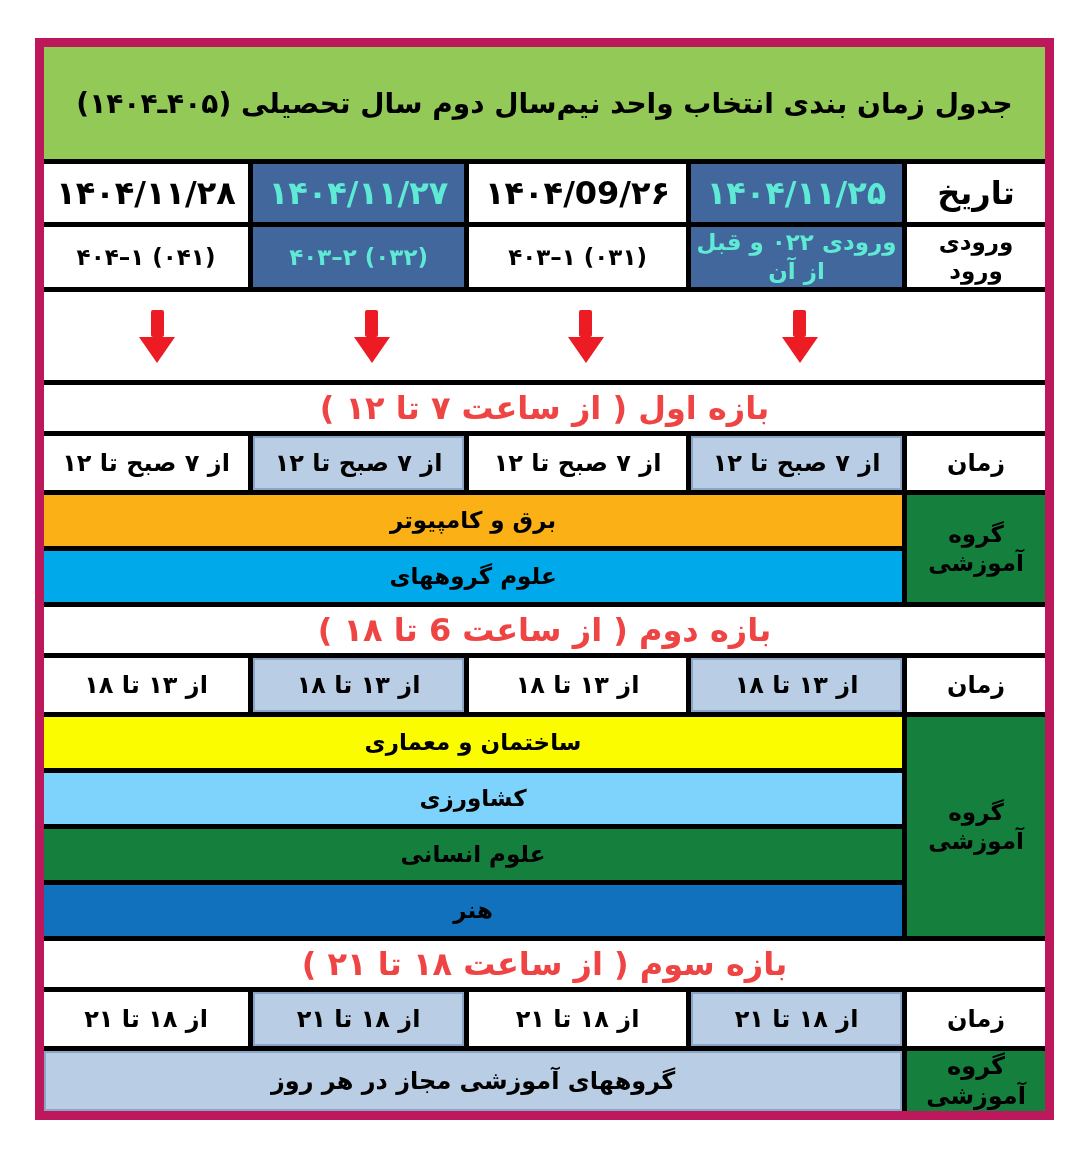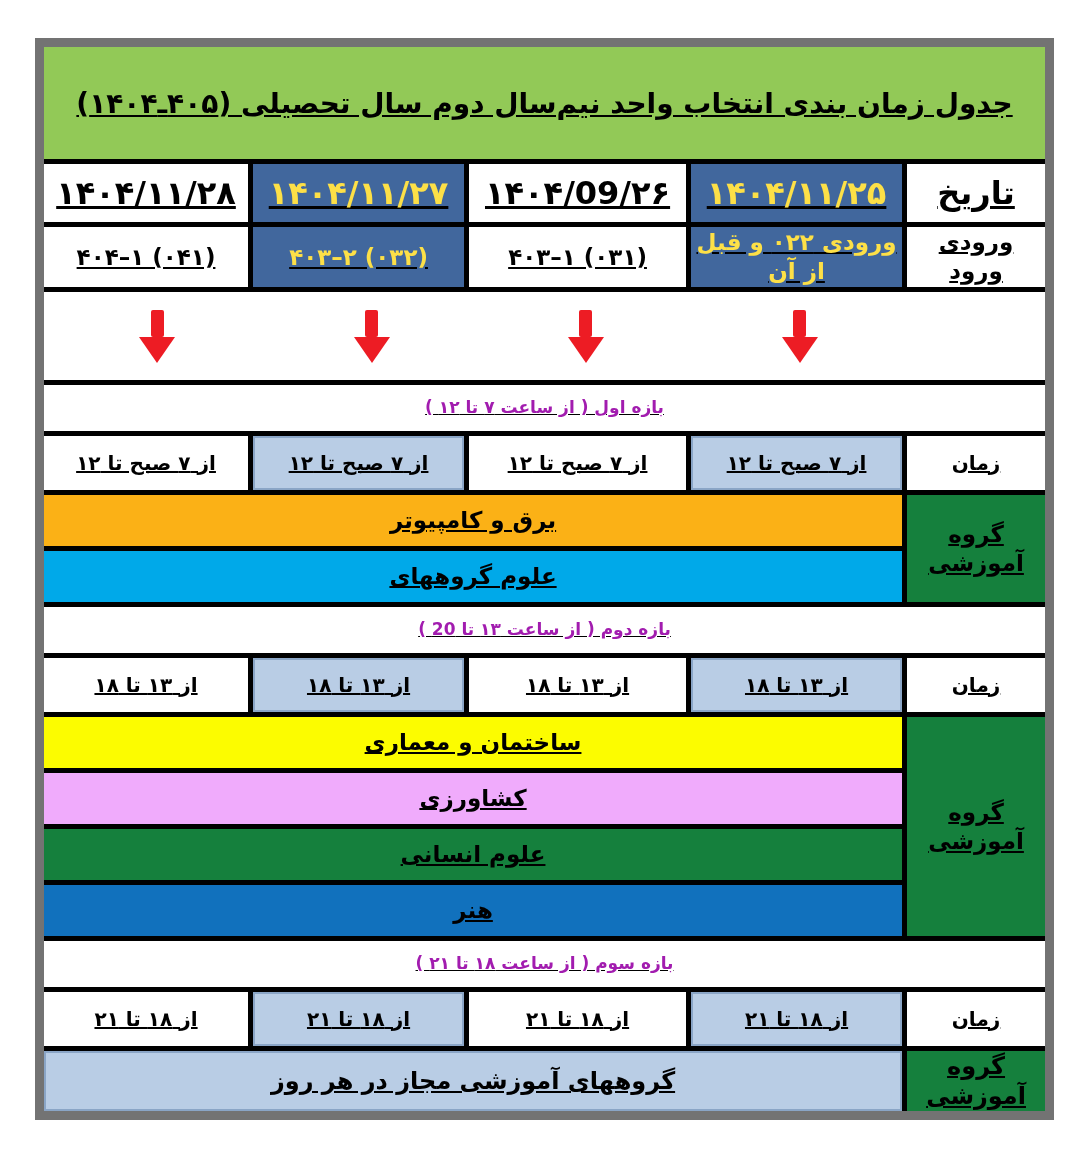--- a/index.html
+++ b/index.html
@@ -3,55 +3,55 @@
 <meta charset="utf-8">
 <style>
   html,body{margin:0;padding:0;}
   body{
     width:1080px;height:1151px;background:#ffffff;position:relative;
     font-family:"DejaVu Sans", sans-serif;font-weight:bold;color:#000;
   }
   .sheet{position:absolute;left:35px;top:38px;width:1010px;}
   table.sched{
     border-collapse:collapse;table-layout:fixed;width:1010px;
-    border:9px solid #737373;direction:rtl;text-decoration:underline;
+    border:9px solid #be185d;direction:rtl;
   }
   table.sched td{
     border:5px solid #000;text-align:center;vertical-align:middle;
     padding:0 4px;overflow:hidden;line-height:1.25;
   }
   
   col.c-head{width:145px;}
   col.c-d25{width:216px;}
   col.c-d26{width:222px;}
   col.c-d27{width:216px;}
   col.c-d28{width:211px;}
 
   .t-title{height:112px;background:#92C957;font-size:28px;letter-spacing:0;}
   .r-dates td{height:58px;font-size:32px;}
   .r-sem td{height:60px;font-size:23px;}
-  .darkblue{background:#41679D;color:#fde047;}
+  .darkblue{background:#41679D;color:#5eead4;}
   .smalltxt{font-size:19px;}
   .num{direction:ltr;unicode-bidi:isolate;}
   .rowhead{font-size:24px;background:#ffffff;}
 
   .r-arrows td{height:88px;background:#ffffff;}
   .arrow-grid{
     display:grid;direction:rtl;width:100%;
     grid-template-columns:136px 211px 217px 211px 1fr;align-items:center;
   }
   .arrow{width:36px;margin:0 auto;}
   .arrow .stem{width:13px;height:27px;background:#ED1C24;margin:0 auto;border-radius:2px;}
   .arrow .head{
     width:0;height:0;margin:0 auto;
     border-left:18px solid transparent;border-right:18px solid transparent;
     border-top:26px solid #ED1C24;
   }
-  .r-band td{height:46px;background:#ffffff;color:#a21caf;font-size:17px;}
-  .r-time td{height:54px;font-size:20px;background:#ffffff;}
+  .r-band td{height:46px;background:#ffffff;color:#ef4444;font-size:32px;}
+  .r-time td{height:54px;font-size:24px;background:#ffffff;}
   td.hl{background:#B9CDE5;box-shadow:inset 0 0 0 2px #8aa5c6;}
   .r-group td{height:51px;font-size:23px;}
   .grouphead{background:#15803d;font-size:24px;}
   .r-bottom td{height:48px;font-size:24px;}
   td.bottom-band{background:#B9CDE5;box-shadow:inset 0 0 0 2px #8aa5c6;}
 </style>
 </head>
 <body>
 
 <div class="sheet">
@@ -123,37 +123,37 @@
 
     <tr class="r-group">
       <td class="grouphead" rowspan="2">گروه آموزشی</td>
       <td colspan="4" style="background: rgb(251, 177, 22);">برق و کامپیوتر</td>
     </tr>
     <tr class="r-group">
       <td colspan="4" style="background: rgb(0, 169, 233);">علوم گروههای</td>
     </tr>
 
     <tr class="r-band">
-      <td colspan="5">بازه دوم ( از ساعت ۱۳ تا 20 )</td>
+      <td colspan="5">بازه دوم ( از ساعت 6 تا ۱۸ )</td>
     </tr>
 
     <tr class="r-time">
       <td class="rowhead">زمان</td>
       <td class="hl">از ۱۳ تا ۱۸</td>
       <td>از ۱۳ تا ۱۸</td>
       <td class="hl">از ۱۳ تا ۱۸</td>
       <td>از ۱۳ تا ۱۸</td>
     </tr>
 
     <tr class="r-group">
       <td class="grouphead" rowspan="4">گروه آموزشی</td>
       <td colspan="4" style="background: rgb(252, 252, 0);">ساختمان و معماری</td>
     </tr>
     <tr class="r-group">
-      <td colspan="4" style="background: #f0abfc;">کشاورزی</td>
+      <td colspan="4" style="background: #7dd3fc;">کشاورزی</td>
     </tr>
     <tr class="r-group">
       <td colspan="4" style="background: #15803d;">علوم انسانی</td>
     </tr>
     <tr class="r-group">
       <td colspan="4" style="background: rgb(17, 113, 189);">هنر</td>
     </tr>
 
     <tr class="r-band">
       <td colspan="5">بازه سوم ( از ساعت ۱۸ تا ۲۱ )</td>

